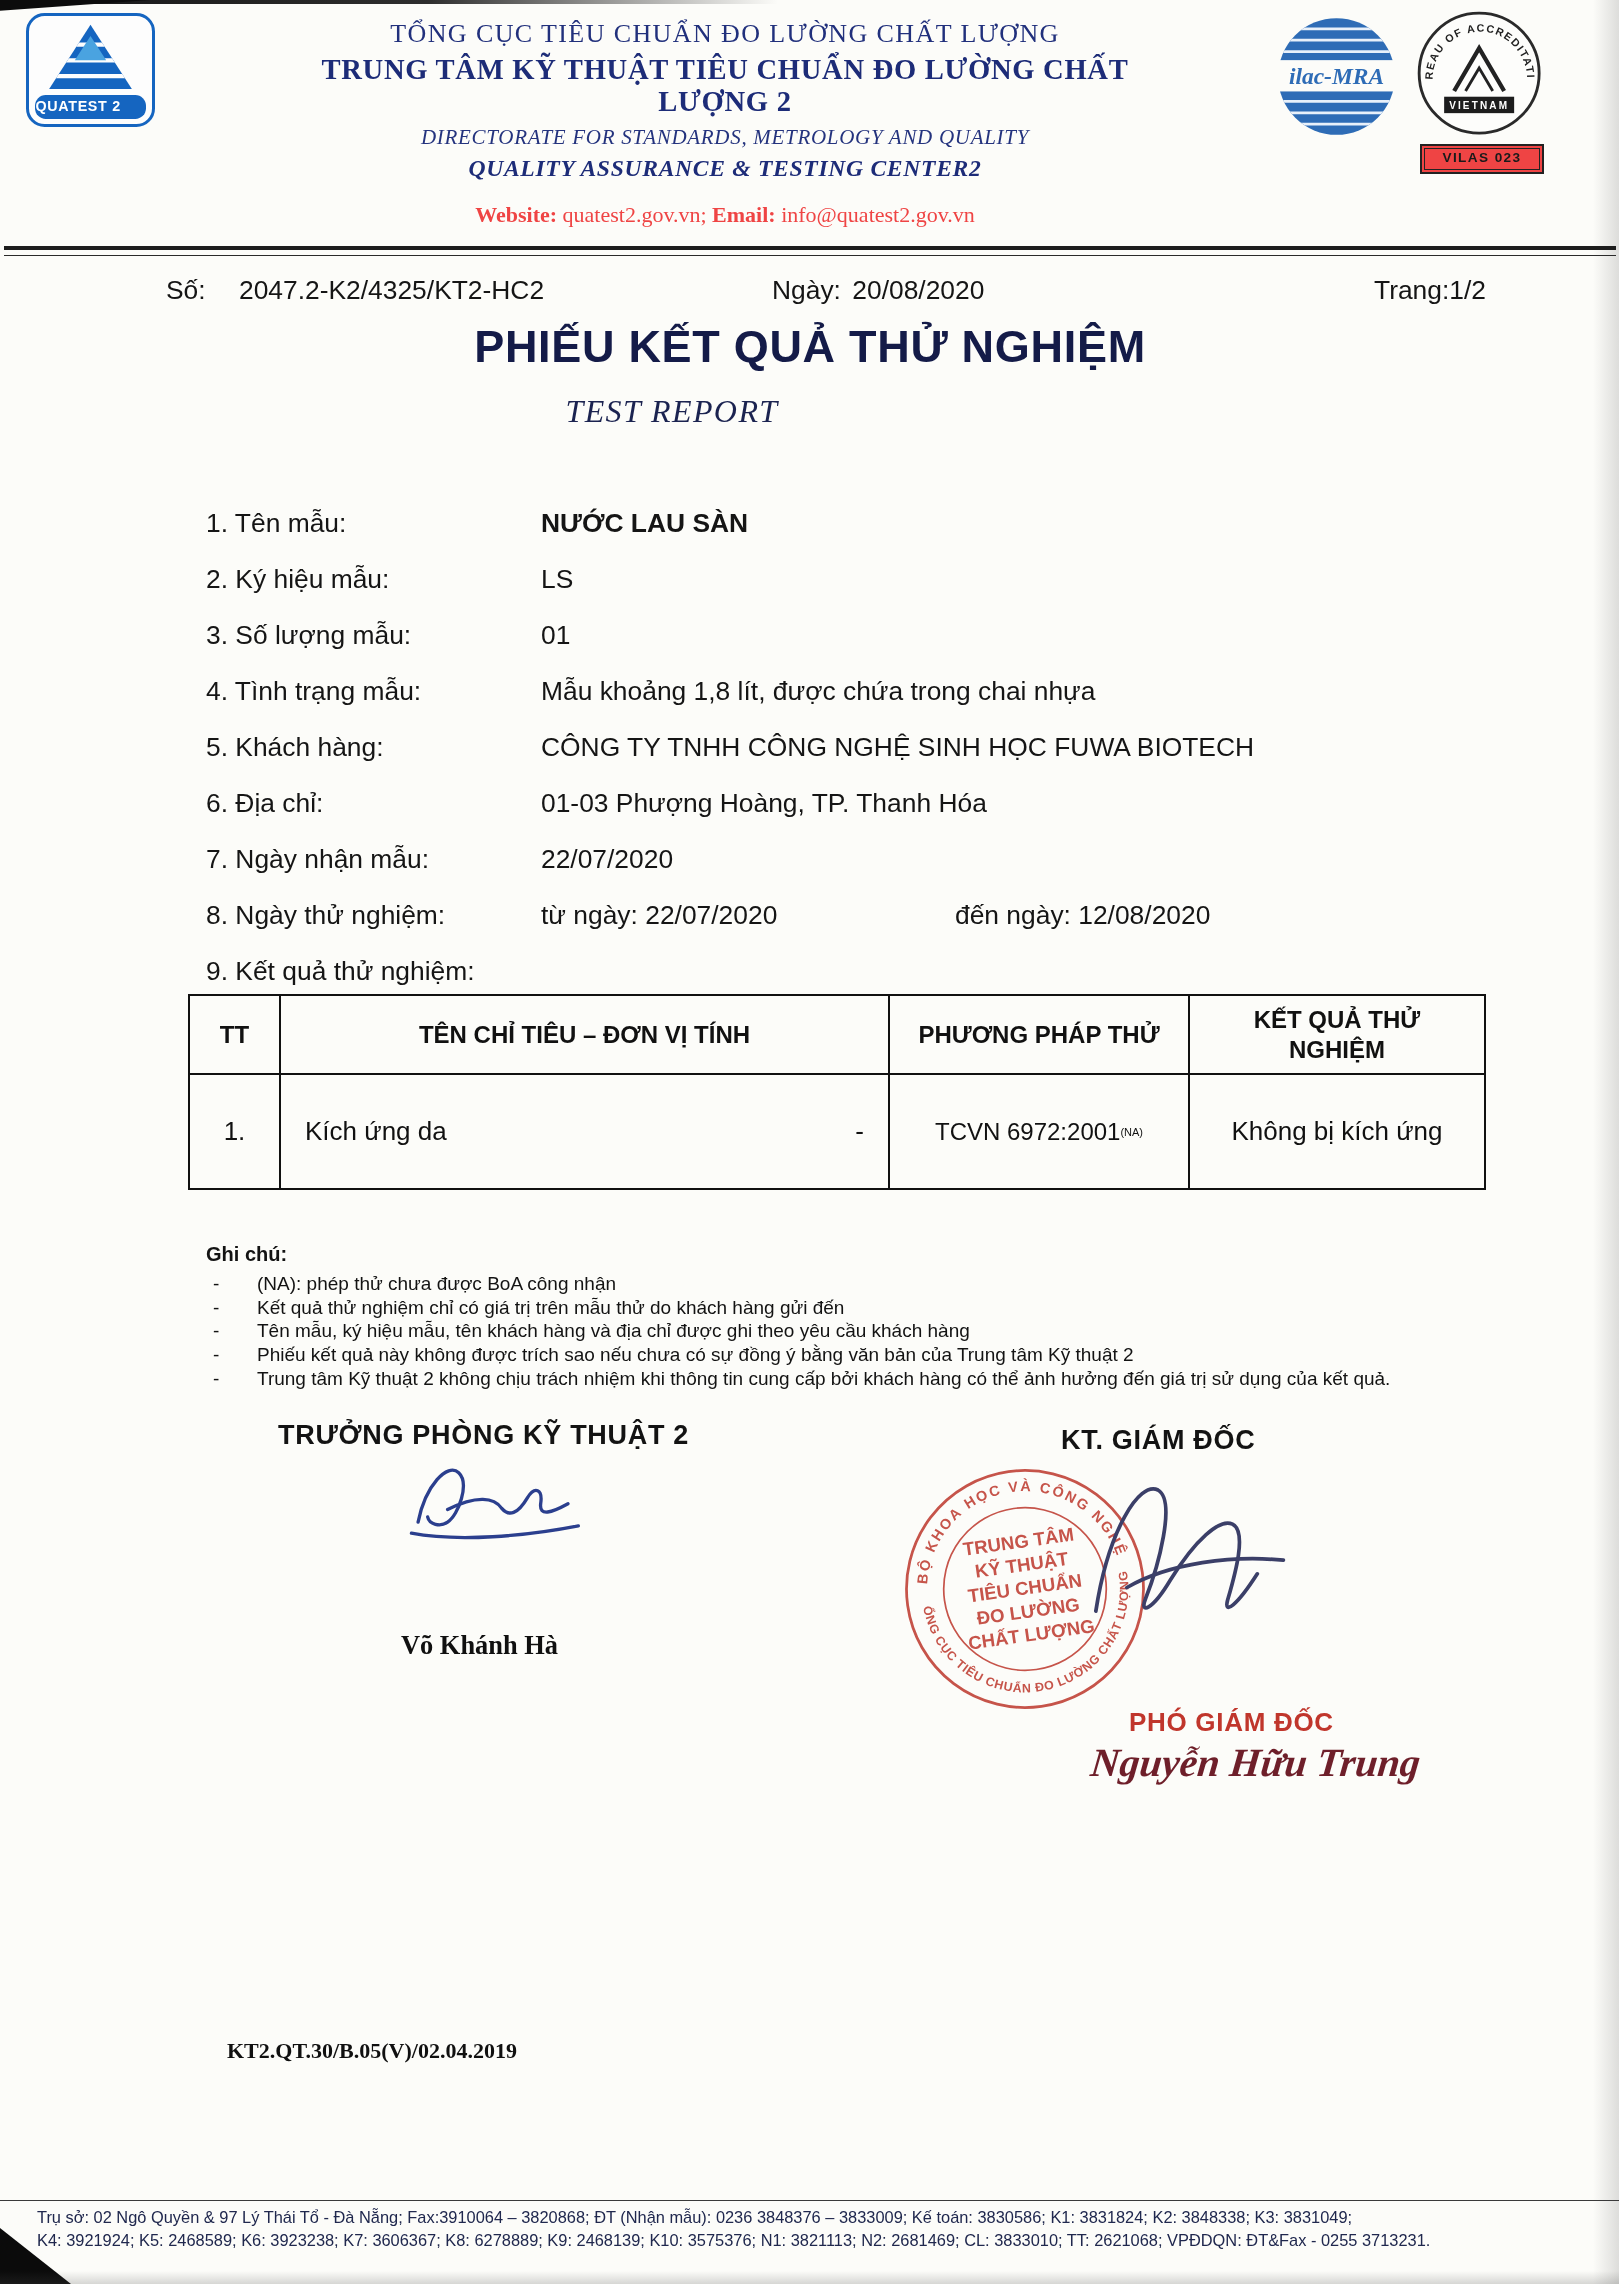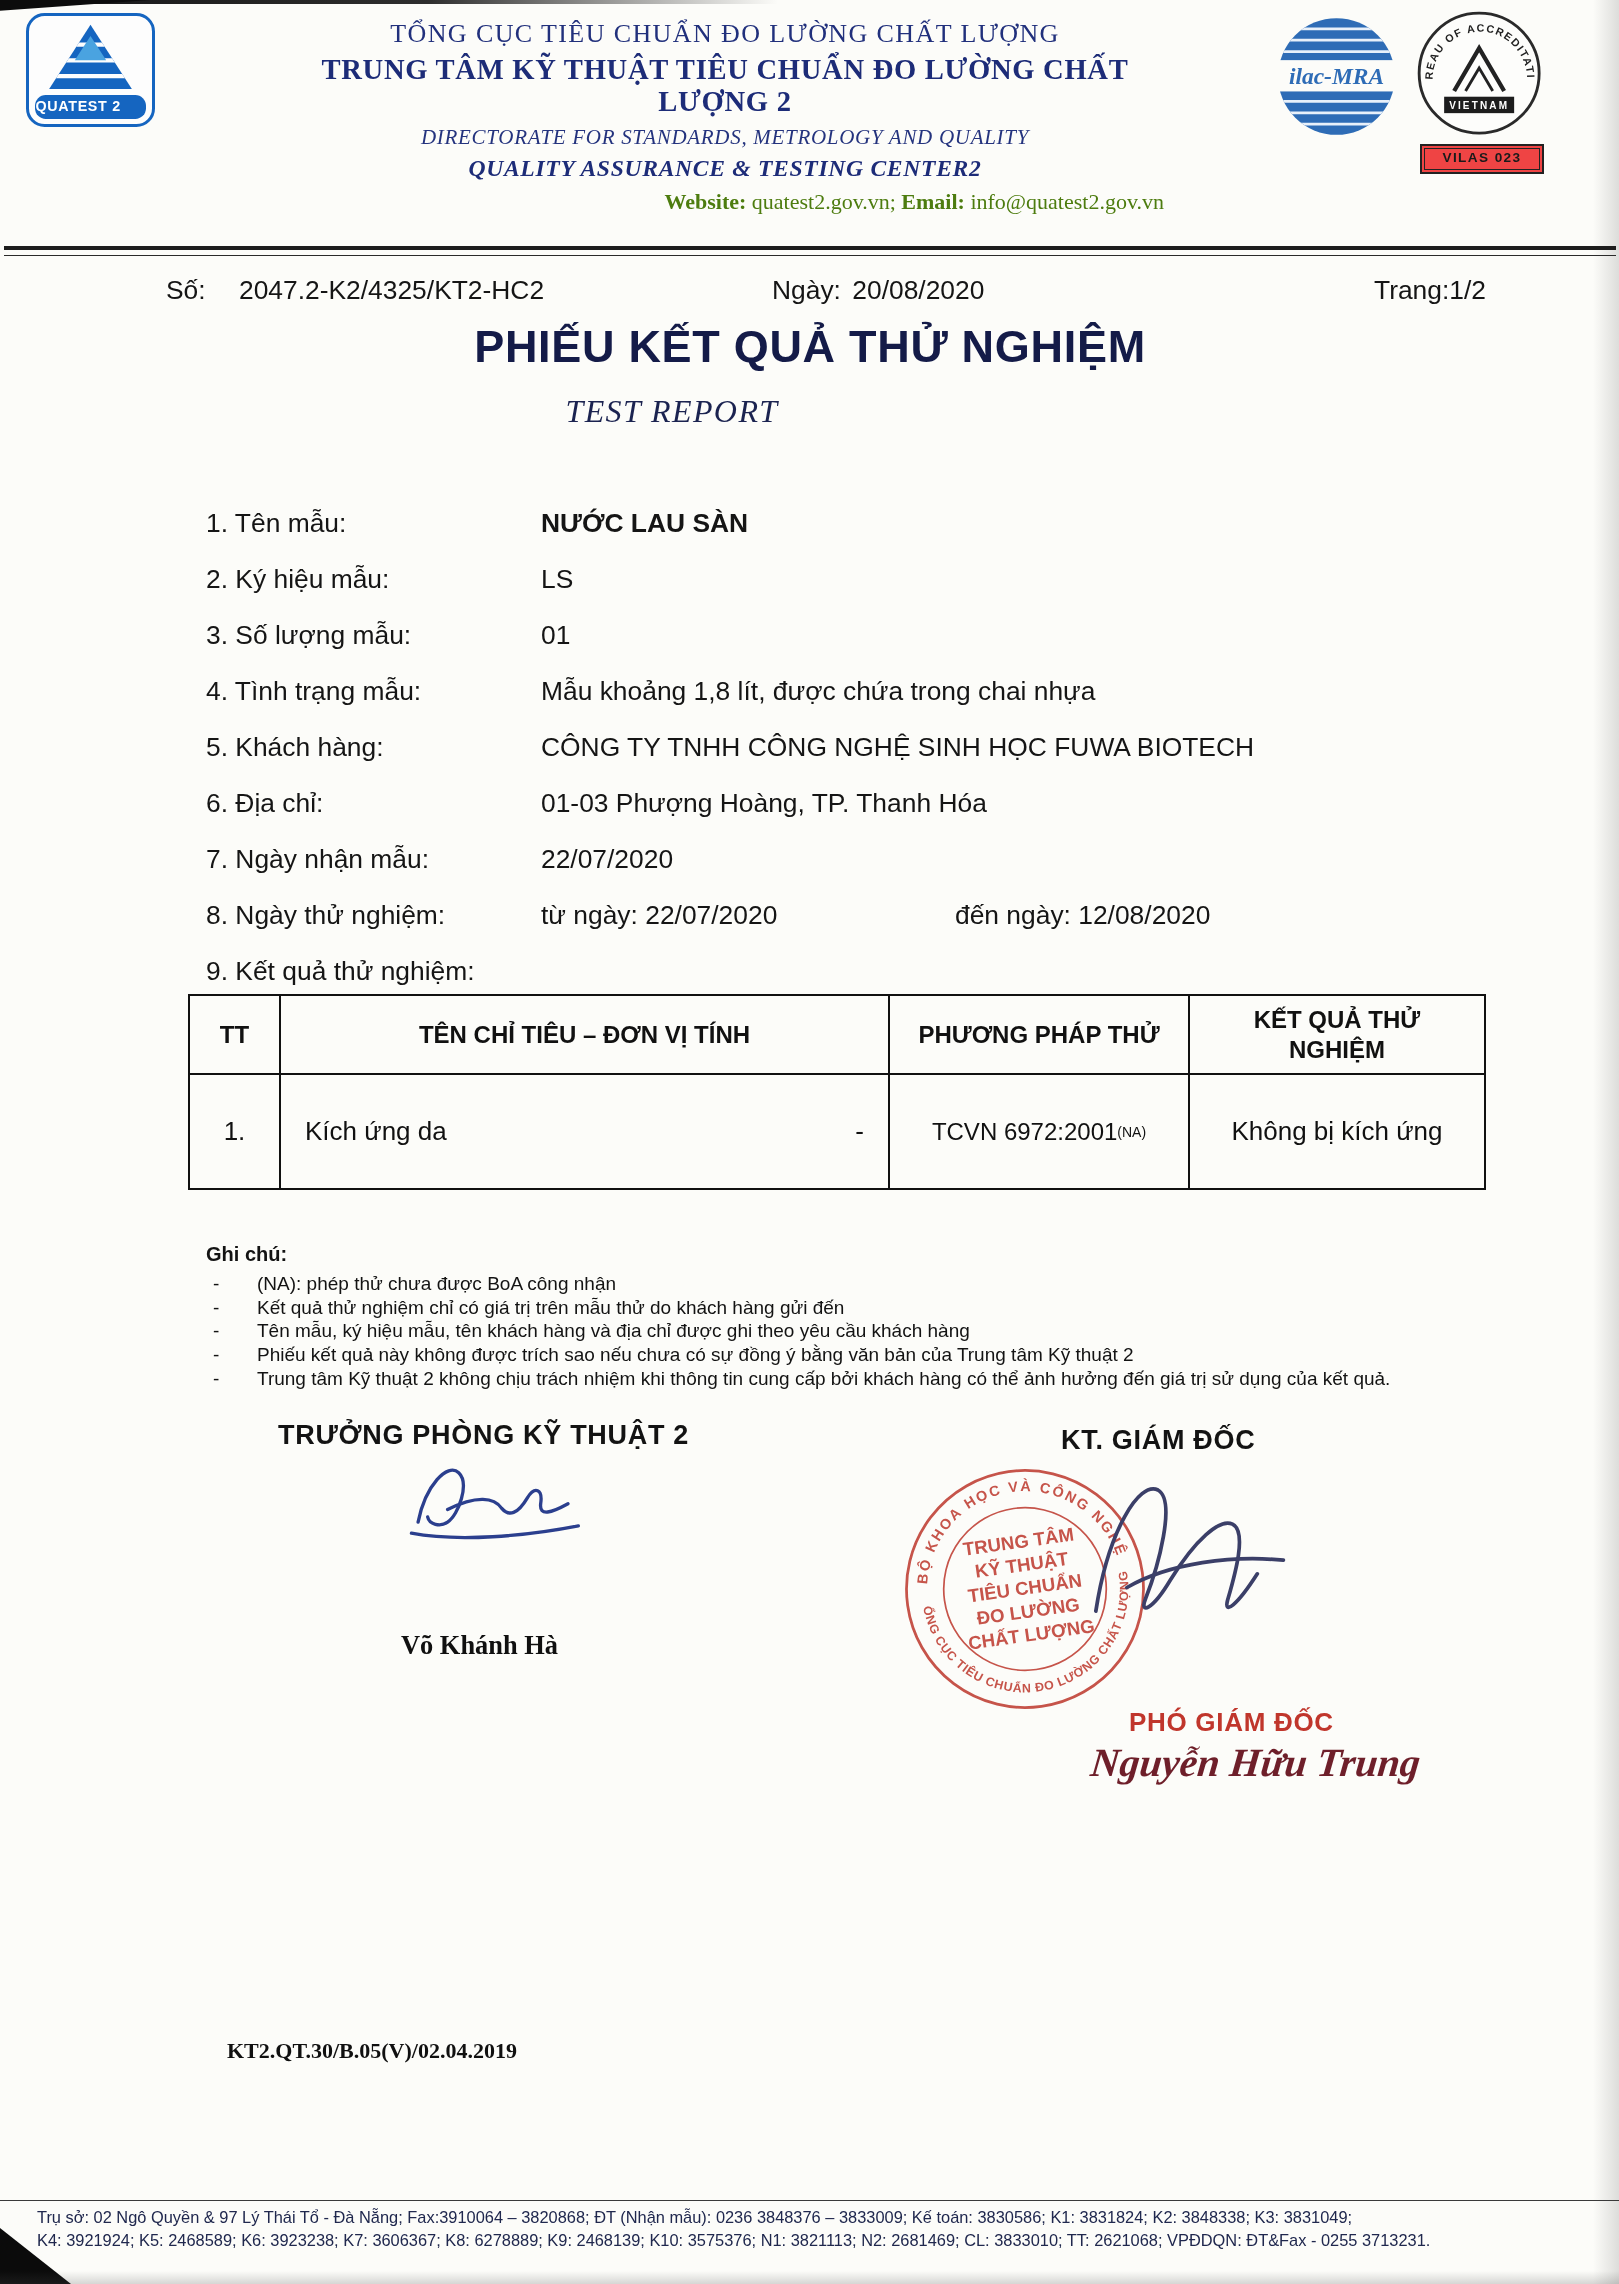--- a/index.html
+++ b/index.html
@@ -10,21 +10,21 @@
 
   
   .logo-box{left:26px;top:13px;width:123px;height:108px;border:3.6px solid #1565c0;border-radius:18.6px;background:#fdfdfd;}
   .logo-band{position:absolute;left:6.4px;right:6.4px;bottom:5px;height:23.6px;background:#1565c0;border-radius:10.7px;color:#fff;
              font-weight:bold;font-size:14.3px;line-height:23.6px;letter-spacing:0.7px;}
   .hdr-center{left:286px;top:18.6px;width:878px;text-align:center;}
   .h1{font-size:26px;letter-spacing:1.4px;color:#21307c;}
   .h2{font-size:28.6px;font-weight:bold;letter-spacing:0.7px;color:#1d2c78;margin-top:5.7px;}
   .h3{font-size:21px;font-style:italic;letter-spacing:0.7px;color:#24337e;margin-top:7.1px;}
   .h4{font-size:23.6px;font-style:italic;font-weight:bold;letter-spacing:0.7px;color:#1d2c78;margin-top:4.3px;}
-  .h5{font-size:22px;color:#4d7c0f;margin-top:7px;text-align:right;}
+  .h5{font-size:22px;color:#ef4444;margin-top:20px;}
   .h5 b{font-weight:bold;}
   .vilas-box{left:1420px;top:144px;width:120px;height:26px;border:2.1px solid #222;background:#ef4444;}
   .vilas-inner{position:absolute;left:2.1px;top:2.1px;right:2.1px;bottom:2.1px;border:0.7px solid #222;
                font-size:13.6px;font-weight:bold;letter-spacing:1.4px;text-align:center;line-height:18.6px;color:#1a1a1a;}
 
   .rule1{left:4.3px;right:4.3px;top:246px;height:4.3px;background:#1d1d1d;}
   .rule2{left:4.3px;right:4.3px;top:255px;height:1.4px;background:#2a2a2a;}
 
   
   .docinfo{font-size:26.4px;color:#151515;}
@@ -39,21 +39,21 @@
   .fvalue2{position:absolute;left:749px;top:0;font-size:26.4px;color:#151515;}
   .bold{font-weight:bold;}
 
   
   .rtable{left:188px;top:994px;display:grid;grid-template-columns:91px 609px 300px 294px;border:2.1px solid #111;}
   .cell{border-right:2.1px solid #111;display:flex;align-items:center;justify-content:center;text-align:center;}
   .cell:nth-child(4n){border-right:none;}
   .hcell{height:77px;border-bottom:2.1px solid #111;font-weight:bold;font-size:24px;line-height:1.25;color:#111;}
   .bcell{height:113px;font-size:26px;color:#111;}
   .crit{justify-content:space-between;padding:0 24px;text-align:left;}
-  .methsup{font-size:14px;vertical-align:super;}
+  .methsup{font-size:11px;vertical-align:super;}
 
   
   .notes-title{left:206px;top:1243px;font-size:20px;font-weight:bold;color:#131313;}
   .nrow{position:absolute;font-size:19px;color:#131313;}
   .ndash{position:absolute;left:7.1px;}
   .ntext{position:absolute;left:51px;white-space:nowrap;}
 
   
   .sig-title{font-size:27px;font-weight:bold;color:#131313;letter-spacing:0.7px;}
   .sig-name{font-family:"Liberation Serif",serif;font-size:26.4px;font-weight:bold;color:#101010;}

